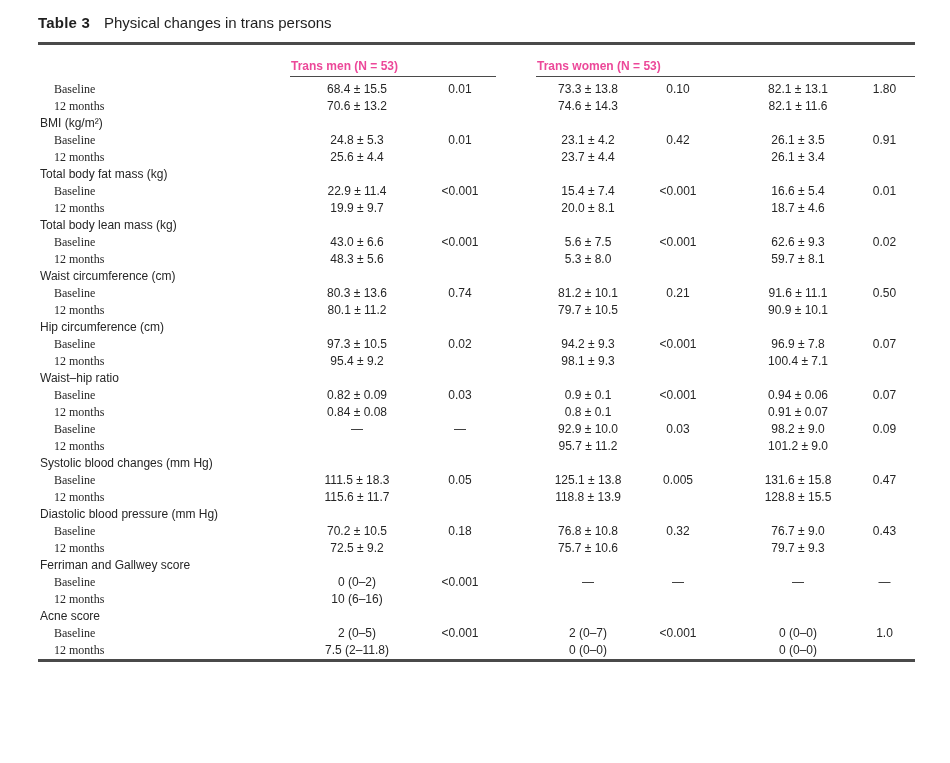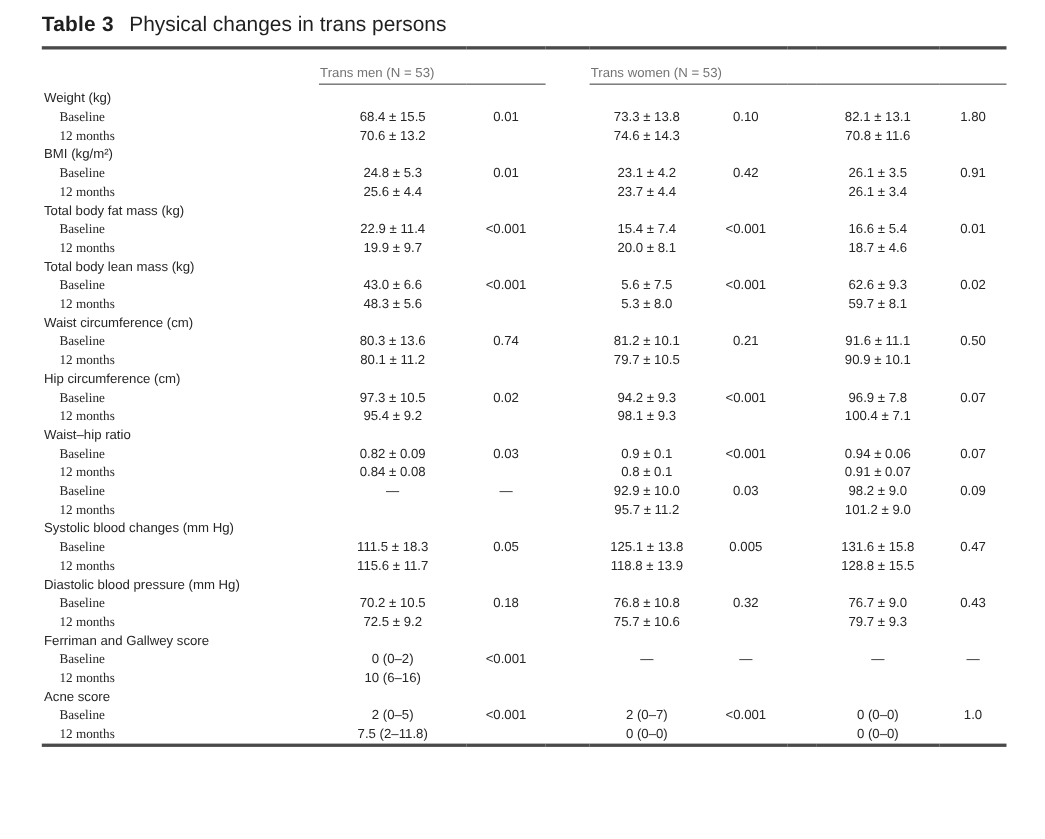--- a/index.html
+++ b/index.html
@@ -15,44 +15,44 @@
     -webkit-font-smoothing: antialiased;
   }
   .page {
     box-sizing: border-box;
     width: 950px;
     height: 763px;
     padding: 12px 35px 0 38px;
     overflow: hidden;
   }
   .title {
-    font-size: 19px;
+    font-size: 15px;
     line-height: 18px;
     margin: 2px 0 10px 0;
     color: #1f1f1f;
   }
   .title .t-label {
     font-weight: bold;
     margin-right: 14px;
     letter-spacing: 0.2px;
   }
   table.main {
     border-collapse: collapse;
     table-layout: fixed;
     width: 877px;
     border-top: 3px solid #4a4a4a;
     border-bottom: 3px solid #4a4a4a;
   }
   thead th {
-    font-weight: normal;
+    font-weight: bold;
     font-size: 12px;
     text-align: left;
     vertical-align: bottom;
     padding: 0;
-    color: #737373;
+    color: #ec4899;
   }
   tr.grouprow th.grp {
     border-bottom: 1.5px solid #4a4a4a;
     padding: 6px 0 3px 1px;
     height: 22px;
     vertical-align: bottom;
     white-space: nowrap;
   }
   tr.subhead th {
     border-bottom: 2px solid #4a4a4a;
@@ -113,50 +113,39 @@
     <thead>
       <tr class="grouprow">
         <th></th>
         <th class="grp" colspan="2">Trans men (N = 53)</th>
         <th></th>
         <th class="grp" colspan="5">Trans women (N = 53)</th>
       </tr>
     </thead>
     <tbody>
         <tr>
-          <td class="lbl">Weight (kg)</td>
-          <td class="val"></td>
-          <td class="pval"></td>
-          <td></td>
-          <td class="val"></td>
-          <td class="pval"></td>
-          <td></td>
-          <td class="val"></td>
-          <td class="pval"></td>
-        </tr>
-        <tr>
           <td class="lbl indent">Baseline</td>
           <td class="val">68.4 ± 15.5</td>
           <td class="pval">0.01</td>
           <td></td>
           <td class="val">73.3 ± 13.8</td>
           <td class="pval">0.10</td>
           <td></td>
           <td class="val">82.1 ± 13.1</td>
           <td class="pval">1.80</td>
         </tr>
         <tr>
           <td class="lbl indent">12 months</td>
           <td class="val">70.6 ± 13.2</td>
           <td class="pval"></td>
           <td></td>
           <td class="val">74.6 ± 14.3</td>
           <td class="pval"></td>
           <td></td>
-          <td class="val">70.8 ± 11.6</td>
+          <td class="val">82.1 ± 11.6</td>
           <td class="pval"></td>
         </tr>
         <tr>
           <td class="lbl">BMI (kg/m²)</td>
           <td class="val"></td>
           <td class="pval"></td>
           <td></td>
           <td class="val"></td>
           <td class="pval"></td>
           <td></td>

